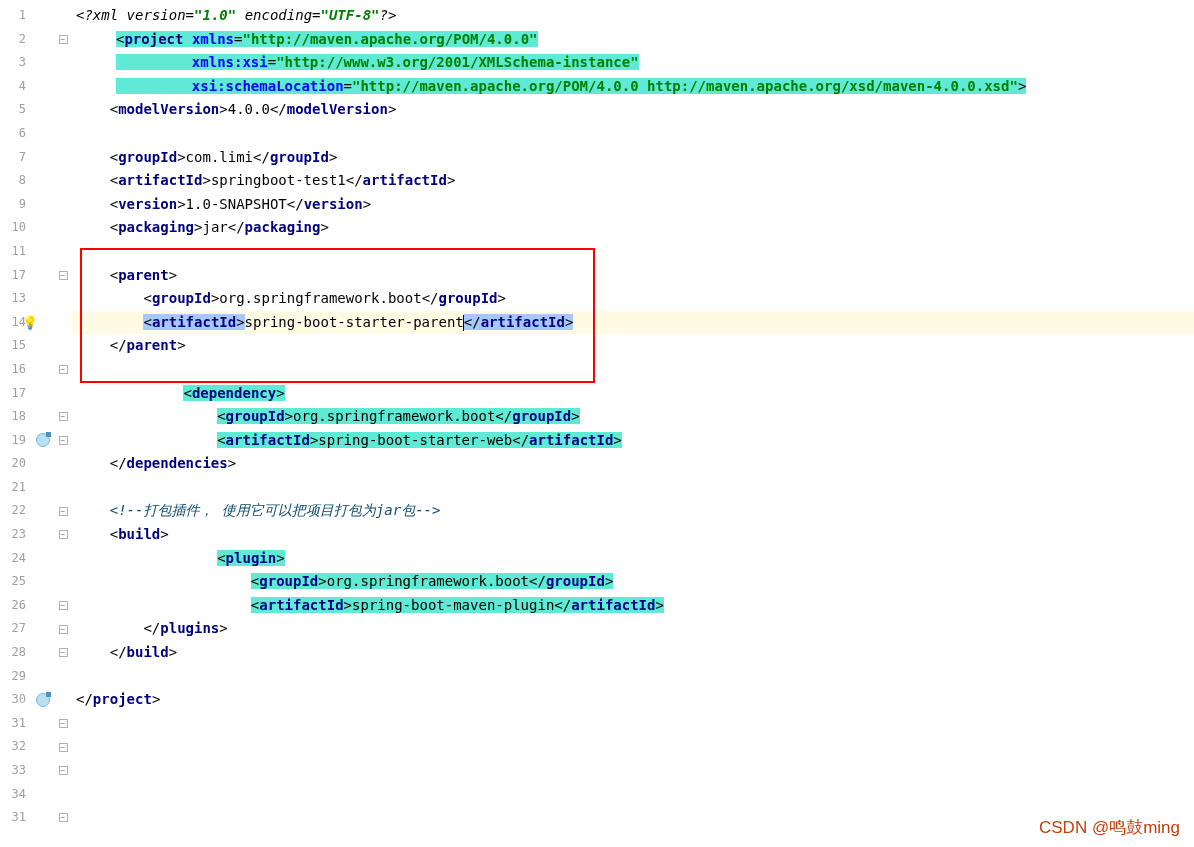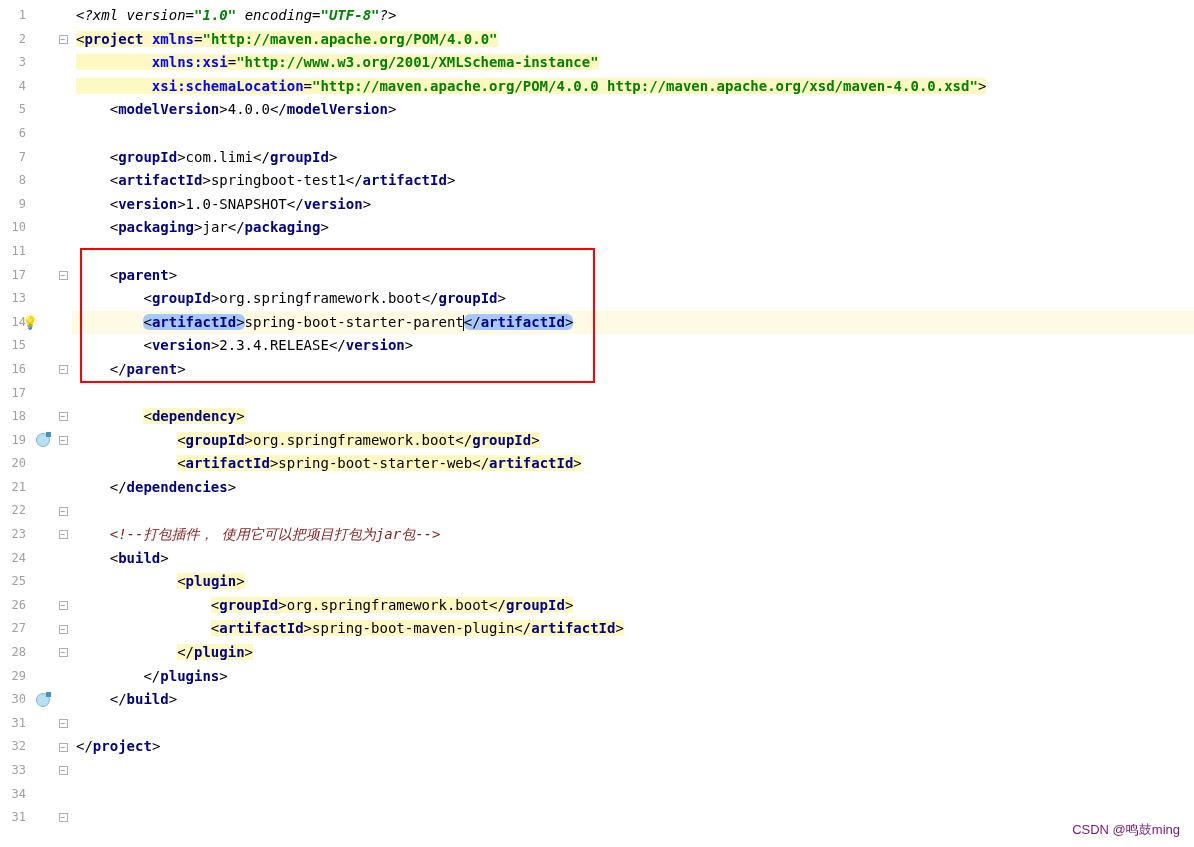--- a/index.html
+++ b/index.html
@@ -98,28 +98,28 @@
   padding-left: 4px;
 }
 .line.hl {
   background: #fffae3;
 }
 .t-tag { color: #000080; font-weight: bold; }
 .t-attr { color: #0000ff; font-weight: bold; }
 .t-str { color: #008000; font-weight: bold; }
 .t-text { color: #000000; }
 .t-punct { color: #000000; }
-.t-comment { color: #7f1d1d; font-style: italic; text-align: right; }
+.t-comment { color: #0c4a6e; font-style: italic; text-align: right; }
 .t-decl { color: #000000; font-style: italic; }
 .sel {
   background: #a6c8ff;
-  border-radius: 6px;
 }
 .bg-grey {
-  background: #fef9c3;
+  background: #5eead4;
+  margin-left: 40px;
 }
 .cursor {
   display: inline-block;
   width: 1px;
   height: 16px;
   background: #000;
   vertical-align: middle;
   margin-left: -1px;
 }
 .red-box {
@@ -128,22 +128,22 @@
   pointer-events: none;
 }
 .bulb {
   color: #f0a020;
   font-size: 13px;
 }
 .watermark {
   position: absolute;
   bottom: 8px;
   right: 14px;
-  color: #701a75;
-  font-size: 13px;
+  color: #c2410c;
+  font-size: 17px;
   font-family: Arial, sans-serif;
   margin-left: 20px;
 }
 </style>
 </head>
 <body>
 
 <div class="editor-wrap">
   <div class="gutter">
     <div class="ln">1</div>
@@ -314,21 +314,20 @@
     <div class="line">    <span class="t-punct">&lt;</span><span class="t-tag">packaging</span><span class="t-punct">&gt;</span><span class="t-text">jar</span><span class="t-punct">&lt;/</span><span class="t-tag">packaging</span><span class="t-punct">&gt;</span></div>
 
     <div class="line"></div>
 
     <div class="line">    <span class="t-punct">&lt;</span><span class="t-tag">parent</span><span class="t-punct">&gt;</span></div>
 
     <div class="line">        <span class="t-punct">&lt;</span><span class="t-tag">groupId</span><span class="t-punct">&gt;</span><span class="t-text">org.springframework.boot</span><span class="t-punct">&lt;/</span><span class="t-tag">groupId</span><span class="t-punct">&gt;</span></div>
 
     <div class="line hl"><span class="bulb" style="position:absolute;left:-50px;">💡</span>        <span class="sel"><span class="t-punct">&lt;</span><span class="t-tag">artifactId</span><span class="t-punct">&gt;</span></span><span class="t-text">spring-boot-starter-parent</span><span class="cursor"></span><span class="sel"><span class="t-punct">&lt;/</span><span class="t-tag">artifactId</span><span class="t-punct">&gt;</span></span></div>
 
-    <div class="line">        <span class="t-punct">&lt;</span><span class="t-tag">version</span><span class="t-punct">&gt;</span><span class="t-text">2.3.4.RELEASE</span><span class="t-punct">&lt;/</span><span class="t-tag">version</span><span class="t-punct">&gt;</span></div>
 
     <div class="line">    <span class="t-punct">&lt;/</span><span class="t-tag">parent</span><span class="t-punct">&gt;</span></div>
 
     <div class="line"></div>
 
 
     <div class="line">        <span class="bg-grey"><span class="t-punct">&lt;</span><span class="t-tag">dependency</span><span class="t-punct">&gt;</span></span></div>
 
     <div class="line">            <span class="bg-grey"><span class="t-punct">&lt;</span><span class="t-tag">groupId</span><span class="t-punct">&gt;</span><span class="t-text">org.springframework.boot</span><span class="t-punct">&lt;/</span><span class="t-tag">groupId</span><span class="t-punct">&gt;</span></span></div>
 
@@ -343,21 +342,20 @@
 
     <div class="line">    <span class="t-punct">&lt;</span><span class="t-tag">build</span><span class="t-punct">&gt;</span></div>
 
 
     <div class="line">            <span class="bg-grey"><span class="t-punct">&lt;</span><span class="t-tag">plugin</span><span class="t-punct">&gt;</span></span></div>
 
     <div class="line">                <span class="bg-grey"><span class="t-punct">&lt;</span><span class="t-tag">groupId</span><span class="t-punct">&gt;</span><span class="t-text">org.springframework.boot</span><span class="t-punct">&lt;/</span><span class="t-tag">groupId</span><span class="t-punct">&gt;</span></span></div>
 
     <div class="line">                <span class="bg-grey"><span class="t-punct">&lt;</span><span class="t-tag">artifactId</span><span class="t-punct">&gt;</span><span class="t-text">spring-boot-maven-plugin</span><span class="t-punct">&lt;/</span><span class="t-tag">artifactId</span><span class="t-punct">&gt;</span></span></div>
 
-    <div class="line">            <span class="bg-grey"><span class="t-punct">&lt;/</span><span class="t-tag">plugin</span><span class="t-punct">&gt;</span></span></div>
 
     <div class="line">        <span class="t-punct">&lt;/</span><span class="t-tag">plugins</span><span class="t-punct">&gt;</span></div>
 
     <div class="line">    <span class="t-punct">&lt;/</span><span class="t-tag">build</span><span class="t-punct">&gt;</span></div>
 
     <div class="line"></div>
 
     <div class="line"><span class="t-punct">&lt;/</span><span class="t-tag">project</span><span class="t-punct">&gt;</span></div>
   </div>
 </div>

